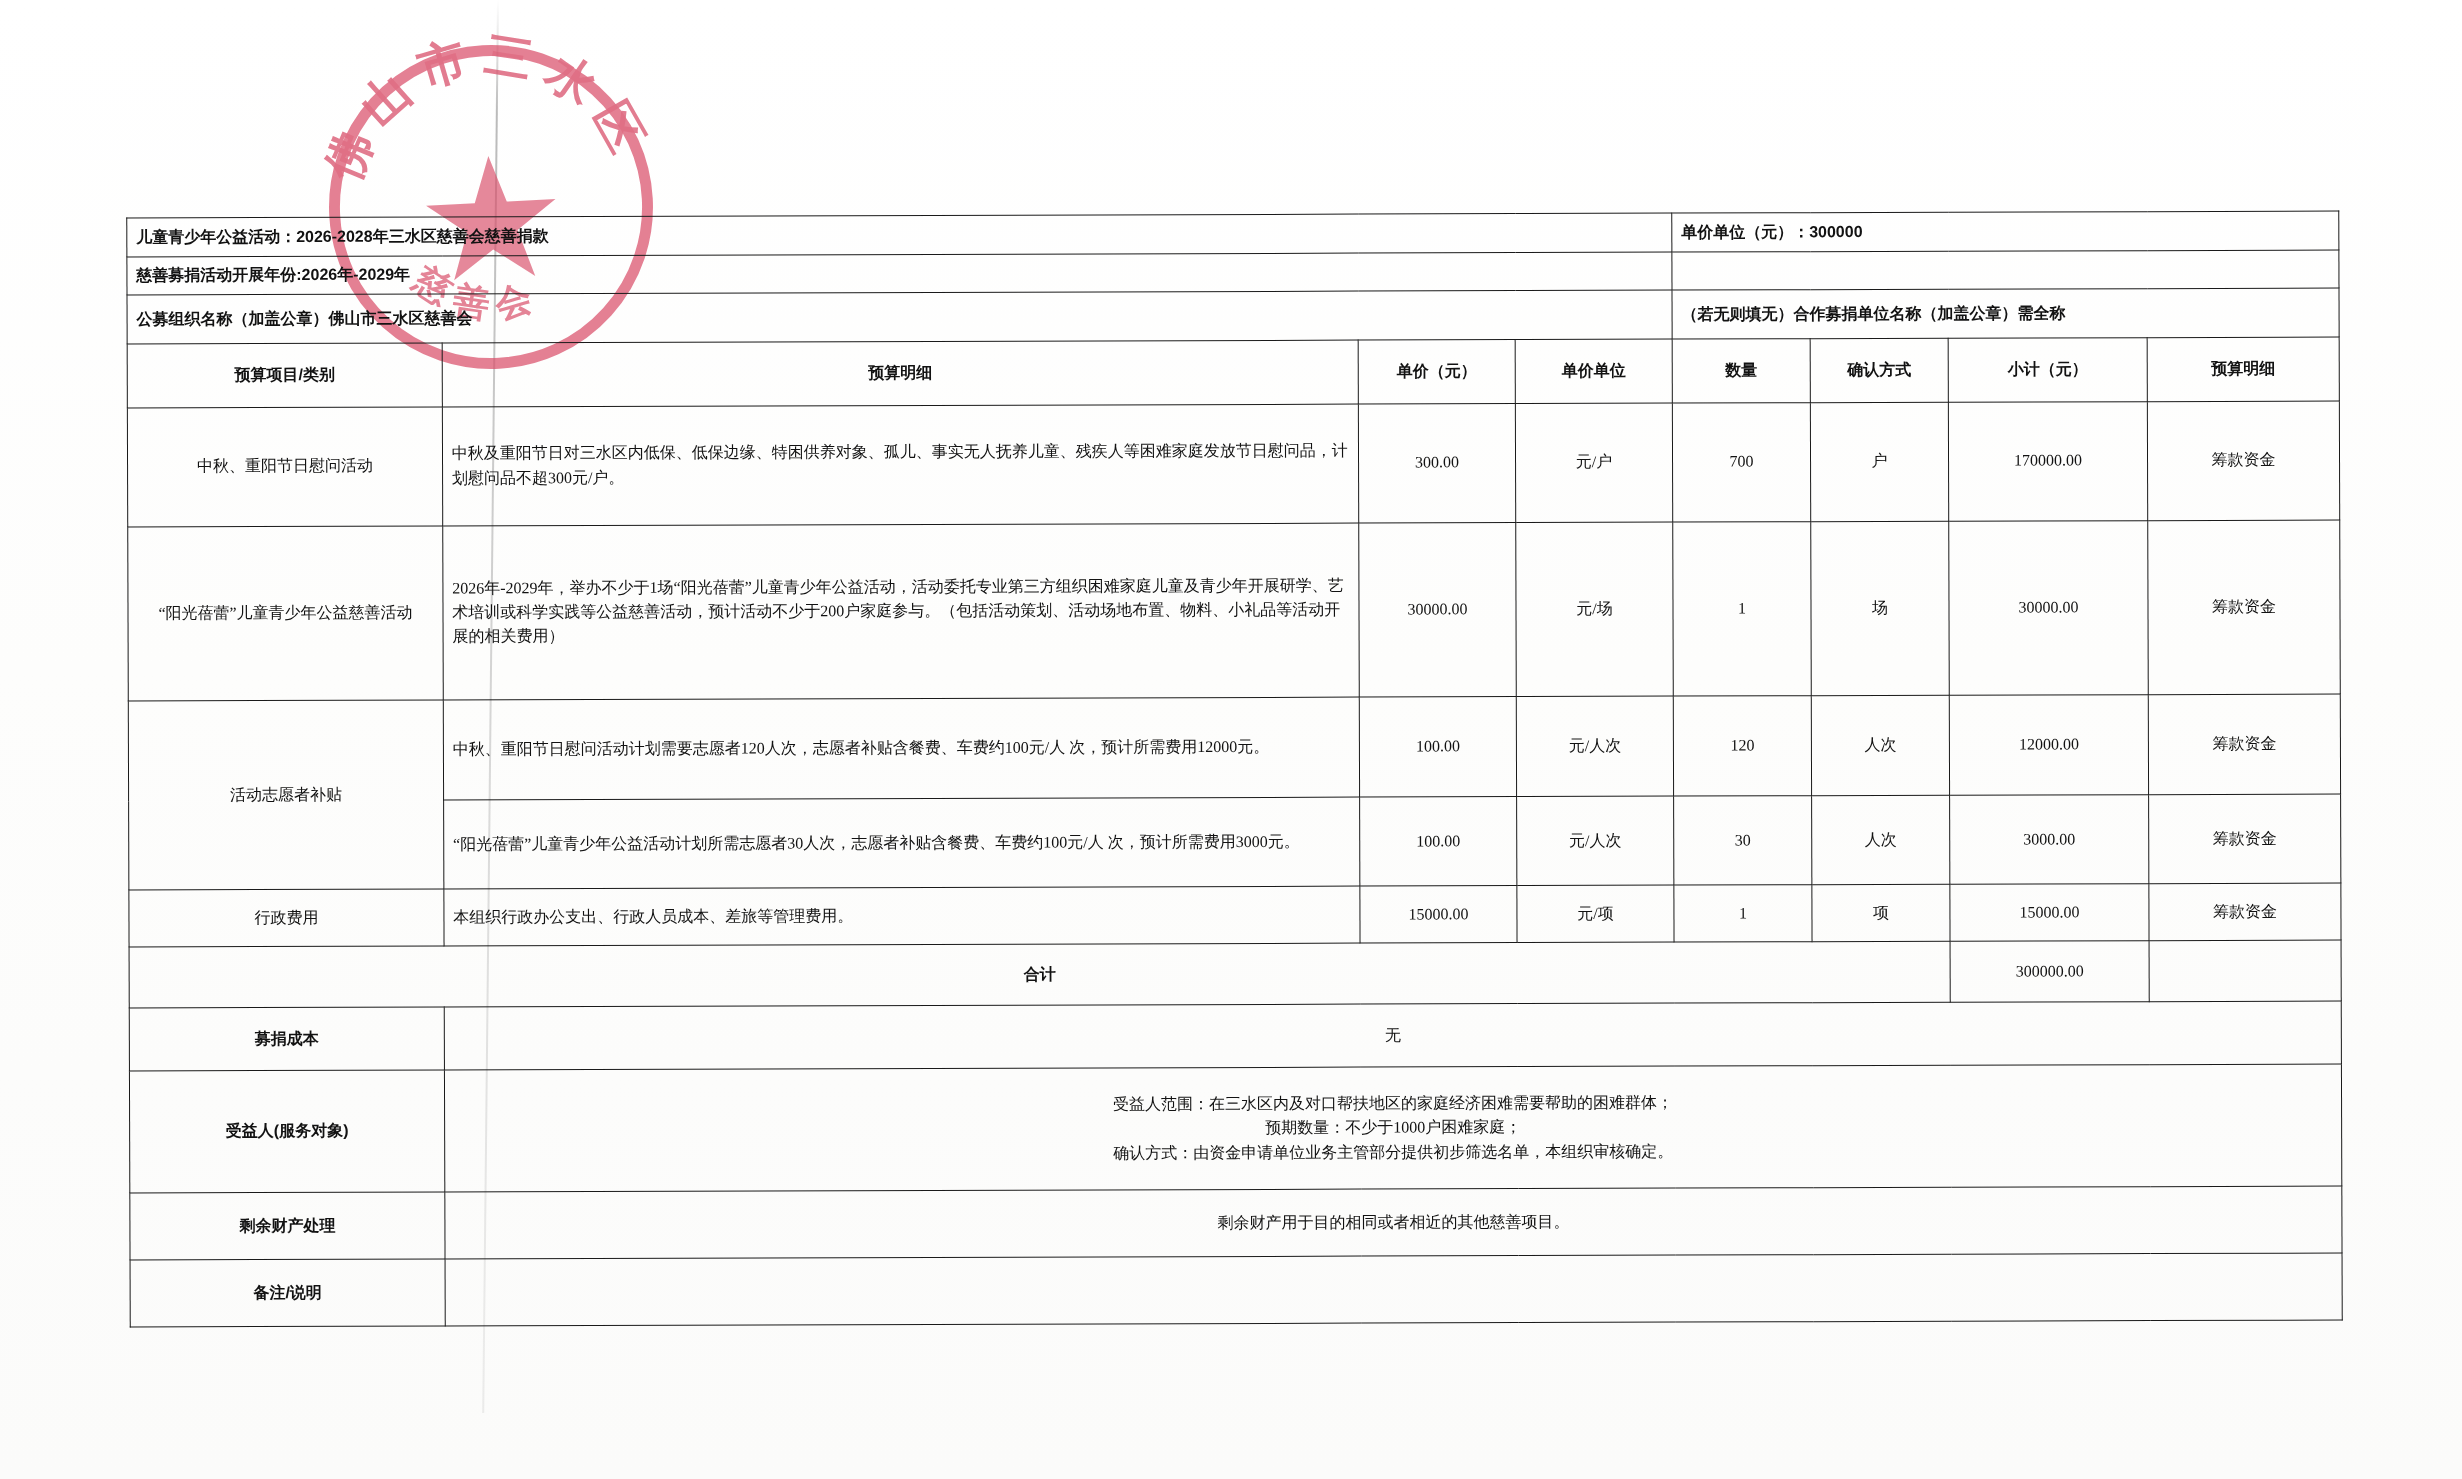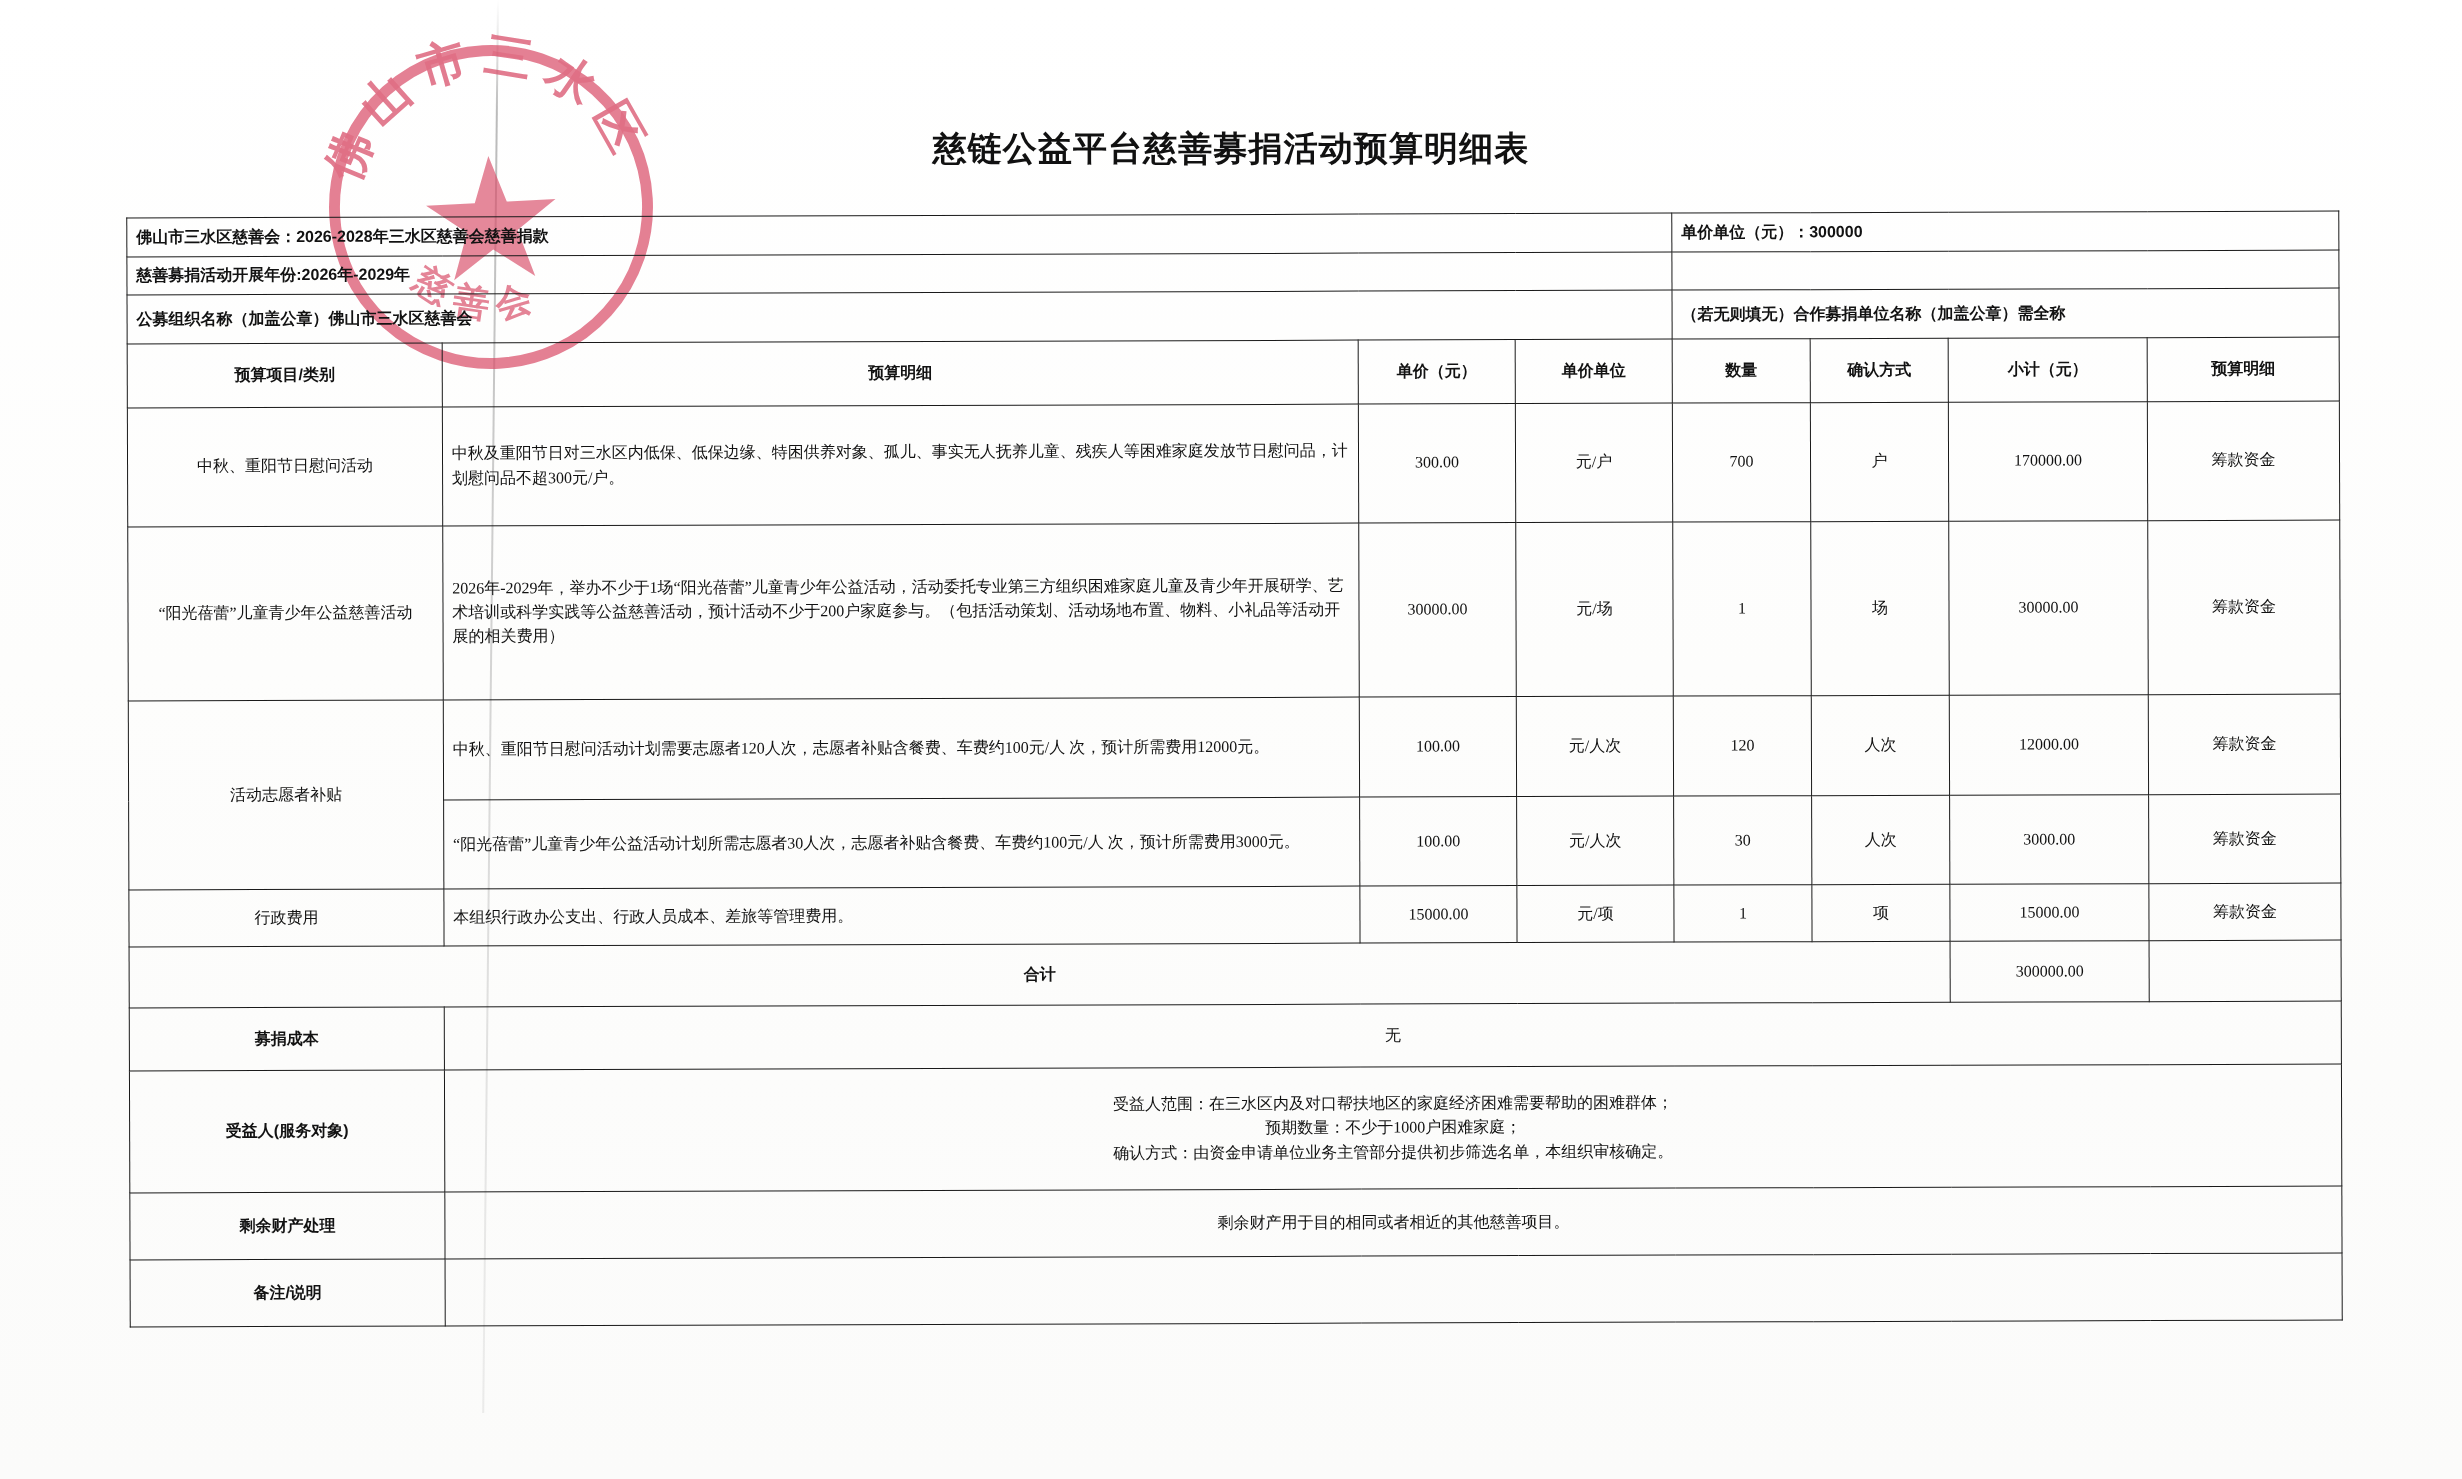--- a/index.html
+++ b/index.html
@@ -115,37 +115,36 @@
       <text font-size="26" fill="#d94f6a" font-family="'Liberation Sans',sans-serif" font-weight="bold" letter-spacing="7" opacity="0.9">
         <textPath href="#arcTop" startOffset="7%">佛山市三水区</textPath>
       </text>
       <text font-size="20" fill="#d94f6a" font-family="'Liberation Sans',sans-serif" font-weight="bold" letter-spacing="6" opacity="0.85">
         <textPath href="#arcBot" startOffset="23%">慈善会</textPath>
       </text>
       <polygon points="100,72 108.8,97.5 135.6,97.5 113.9,113.4 122.3,139.1 100,123.4 77.7,139.1 86.1,113.4 64.4,97.5 91.2,97.5" fill="#d94f6a" opacity="0.82"></polygon>
     </svg>
   </div>
 
-  <div class="title">慈链公益平台慈善募捐活动预算明细表</div>
 
   <table class="sheet">
     <colgroup>
       <col style="width:315px">
       <col style="width:916px">
       <col style="width:157px">
       <col style="width:157px">
       <col style="width:138px">
       <col style="width:138px">
       <col style="width:199px">
       <col style="width:192px">
     </colgroup>
     <tbody>
 
       <tr>
-        <td colspan="4" class="meta lft"><span>佛山市三水区慈善会：</span><span>2026-2028年三水区慈善会慈善捐款</span></td>
+        <td colspan="4" class="meta lft"><span>儿童青少年公益活动：</span><span>2026-2028年三水区慈善会慈善捐款</span></td>
         <td colspan="4" class="meta lft"><span>单价单位（元）：</span><span>300000</span></td>
       </tr>
 
       <tr>
         <td colspan="4" class="meta lft">慈善募捐活动开展年份:2026年-2029年</td>
         <td colspan="4" class="meta lft"></td>
       </tr>
 
       <tr>
         <td colspan="4" class="meta lft" style="padding-top:12px;padding-bottom:12px">公募组织名称（加盖公章）佛山市三水区慈善会</td>

